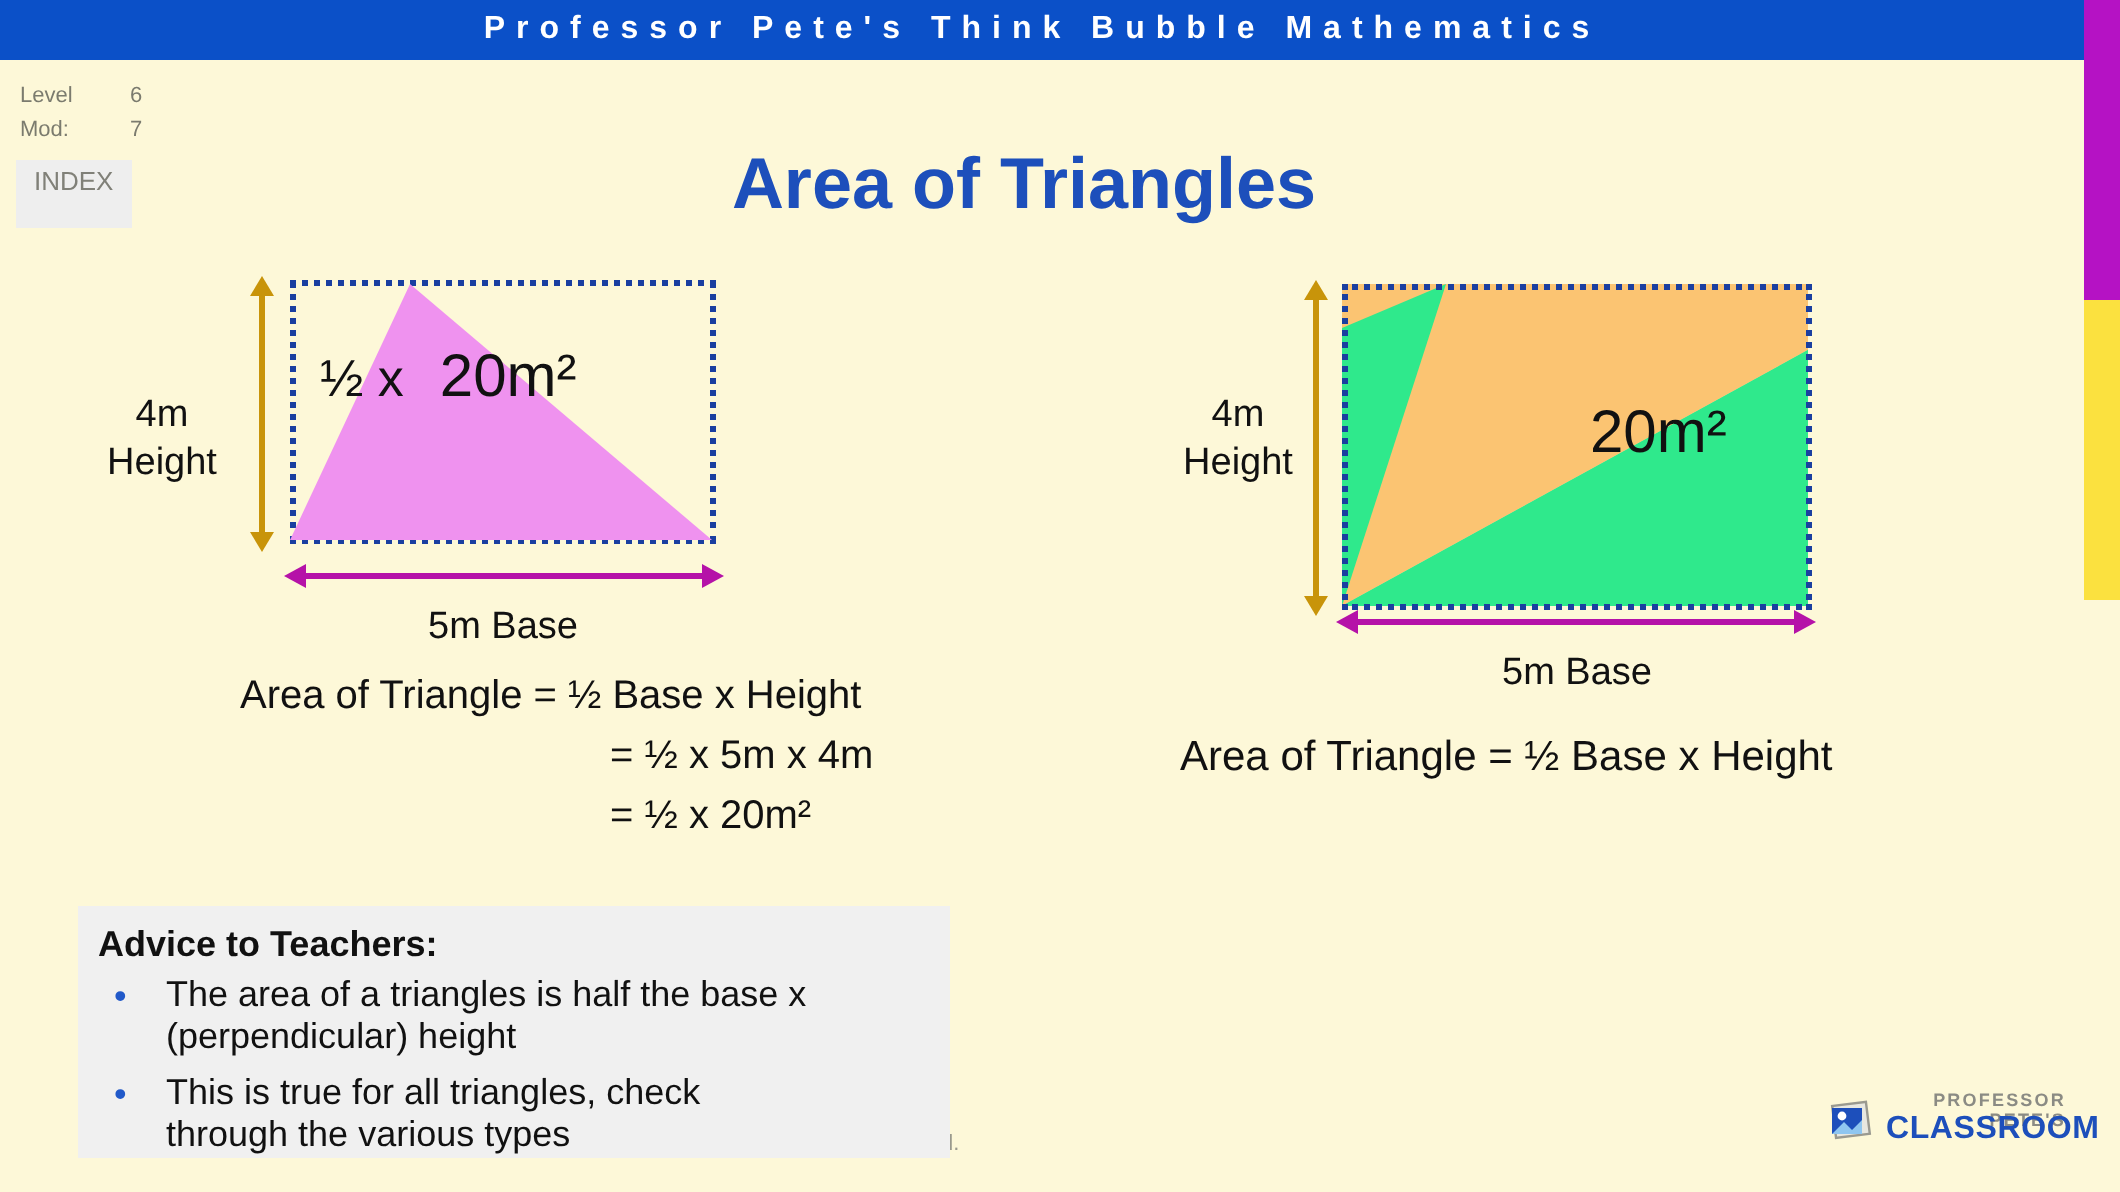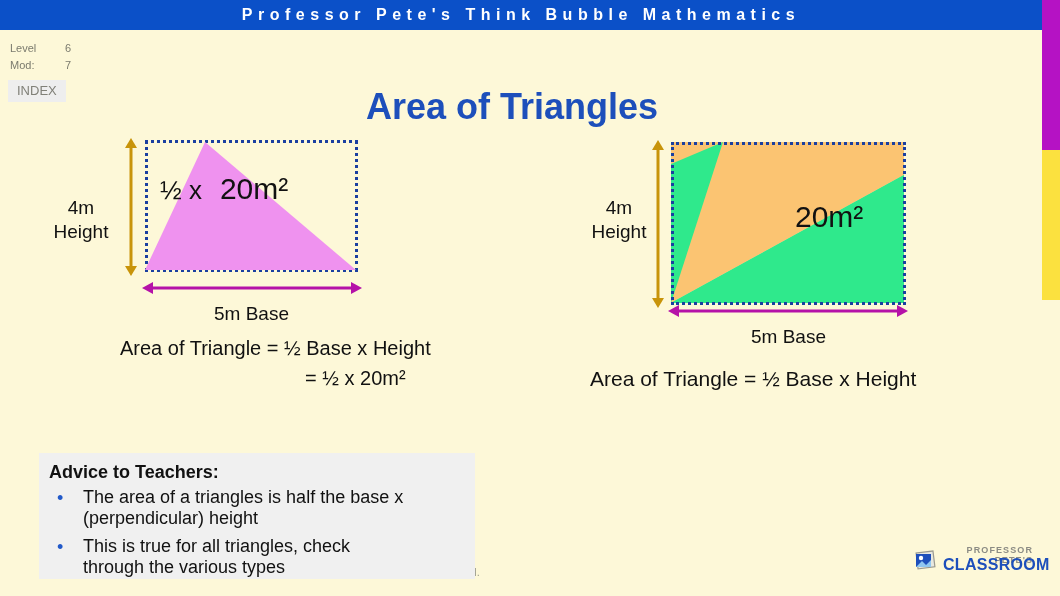--- a/index.html
+++ b/index.html
@@ -18,24 +18,24 @@
   #header-title{position:absolute;left:0;top:0;width:1042px;height:30px;
       line-height:30px;text-align:center;color:#ffffff;font-weight:bold;
       font-size:16px;letter-spacing:5.5px;white-space:nowrap;border-radius:14px;}
 
   
   #meta{position:absolute;left:10px;top:40px;font-size:11px;color:#7b7b6e;}
   #meta .row{height:17px;line-height:17px;white-space:nowrap;}
   #meta .lbl{display:inline-block;width:55px;}
   #meta .val{display:inline-block;}
   #index-btn{position:absolute;left:8px;top:80px;background:#eeeeee;color:#808078;
-      font-size:13px;padding:3px 9px 4px 9px;}
-
-  
-  #page-title{position:absolute;left:0;top:86px;width:1024px;text-align:center;
+      font-size:13px;padding:3px 9px 16px 9px;}
+
+  
+  #page-title{position:absolute;left:0;top:71px;width:1024px;text-align:center;
       color:#1d4fbb;font-weight:bold;font-size:36px;}
 
   
   #left-diagram{position:absolute;left:0;top:0;width:520px;height:340px;}
   #left-rect{position:absolute;left:145px;top:140px;width:213px;height:132px;
       border:3px dotted #1a3fa0;box-sizing:border-box;}
   #left-tri-svg{position:absolute;left:145px;top:140px;}
   #left-vert-arrow{position:absolute;left:124px;top:138px;}
   #left-horiz-arrow{position:absolute;left:142px;top:281px;}
   #left-height-label{position:absolute;left:40px;top:196px;width:82px;text-align:center;
@@ -177,20 +177,21 @@
       <div>Height</div>
     </div>
 
     <div id="right-base-label">5m Base</div>
 
     <div id="right-inner-text">20m²</div>
   </div>
 
   <div id="left-eq">
     <div class="line1">Area of Triangle = ½ Base x Height</div>
+    <div class="ind">= ½ x 5m x 4m</div>
     <div class="ind">= ½ x 20m²</div>
   </div>
 
   <div id="right-eq">Area of Triangle = ½ Base x Height</div>
 
   <div id="copyright">© Professor Pete's Classroom. All rights reserved.</div>
 
   <div id="advice-box">
     <div id="advice-title">Advice to Teachers:</div>
     <div id="advice-list">

